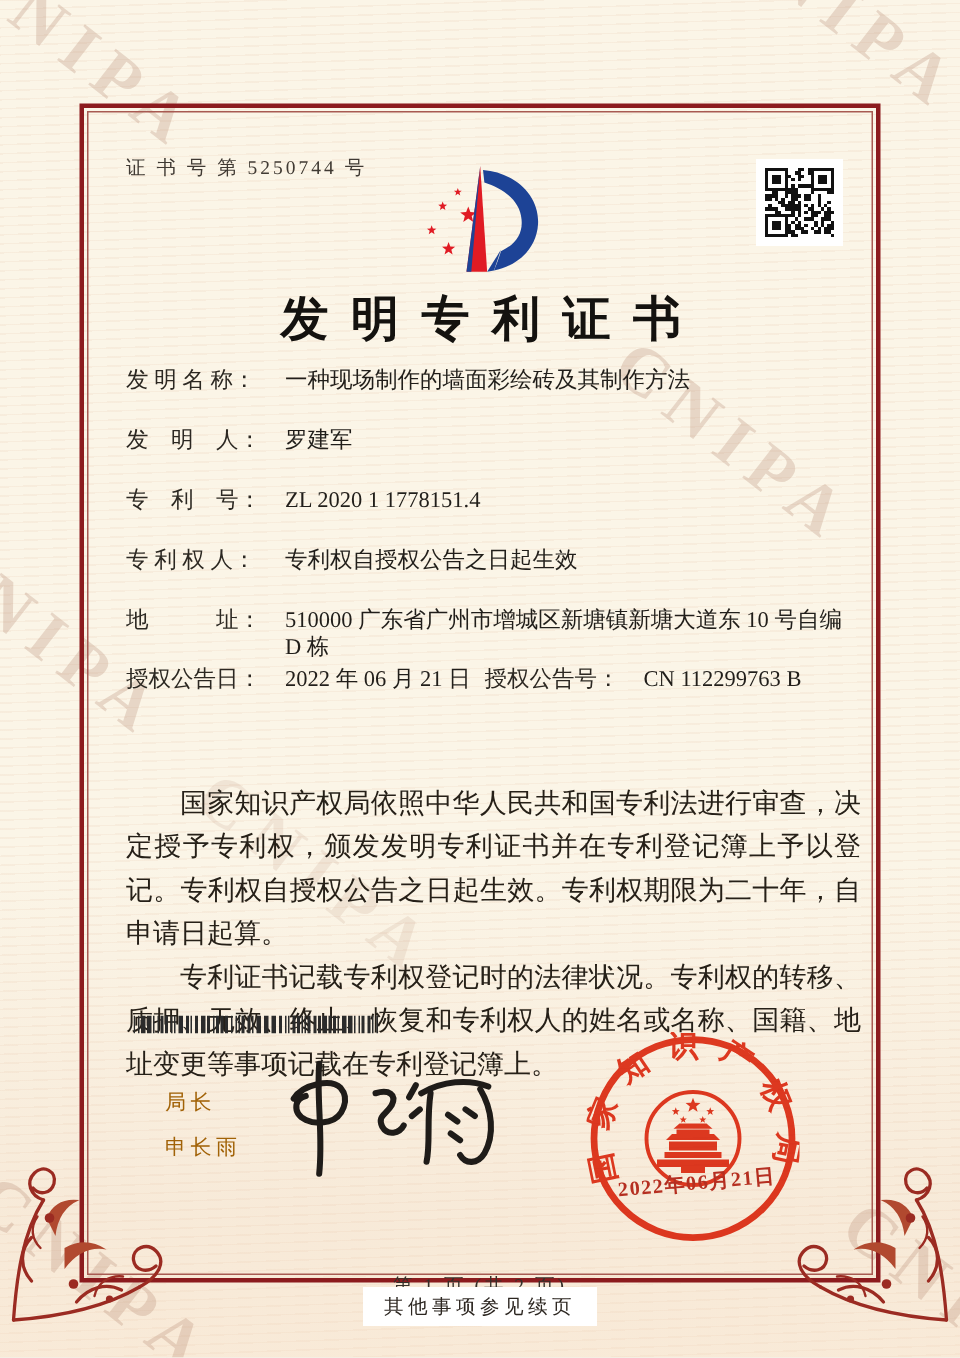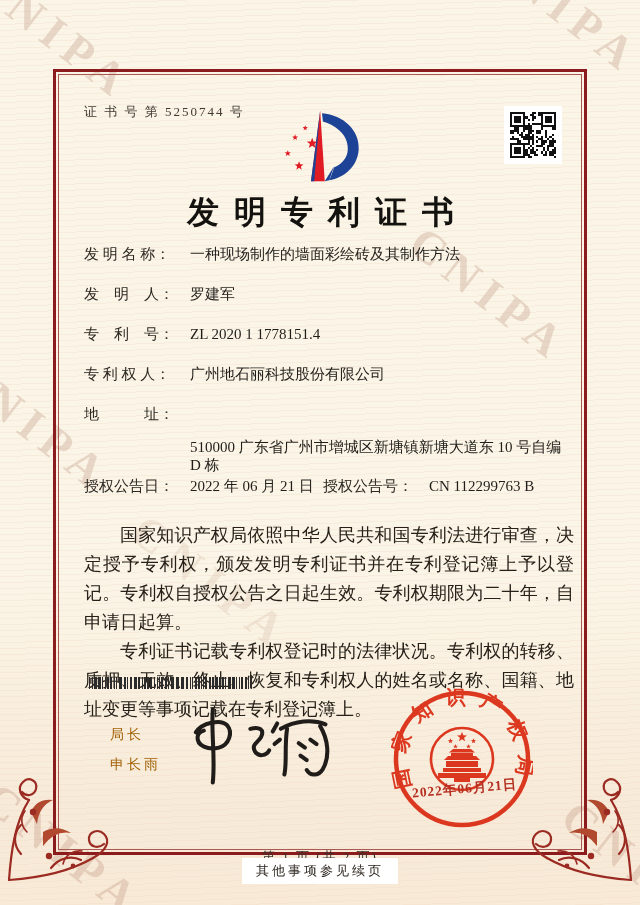--- a/index.html
+++ b/index.html
@@ -48,21 +48,21 @@
   .title{
     position:absolute;left:0;right:0;top:191px;z-index:3;
     text-align:center;font-size:32px;font-weight:bold;color:#14120f;
     letter-spacing:15px;padding-left:16px;
   }
   .fields{position:absolute;left:84px;top:245px;width:494px;z-index:3;font-size:15px;}
   .frow{margin-bottom:22px;line-height:18px;}
   .frow.addr{margin-bottom:3px;}
   .f-label{display:inline-block;width:106px;white-space:nowrap;vertical-align:top;color:#2c2822;}
   .f-value{display:inline-block;vertical-align:top;color:#211e1a;}
-  .f-value.addr-v{width:378px;margin-top:33px;}
+  .f-value.addr-v{width:378px;}
   .f-value.gap-v{width:133px;}
   .paras{position:absolute;left:84px;top:521px;width:490px;z-index:3;
     font-size:18px;line-height:29px;color:#262018;text-align:justify;}
   .paras p{margin:0;text-indent:2em;}
   .barcode{position:absolute;left:89px;top:677px;z-index:3;}
   .signer{position:absolute;left:110px;top:726px;z-index:3;
     font-family:"Liberation Sans","DejaVu Sans",sans-serif;
     font-size:14px;letter-spacing:3px;color:#a16207;line-height:17px;}
   .signer div{margin-bottom:13px;}
   .sig{position:absolute;left:182px;top:702px;z-index:3;}
@@ -354,21 +354,21 @@
     <div class="frow">
       <span class="f-label">发 明 名 称：</span><span class="f-value">一种现场制作的墙面彩绘砖及其制作方法</span>
     </div>
     <div class="frow">
       <span class="f-label">发　明　人：</span><span class="f-value">罗建军</span>
     </div>
     <div class="frow">
       <span class="f-label">专　利　号：</span><span class="f-value">ZL 2020 1 1778151.4</span>
     </div>
     <div class="frow">
-      <span class="f-label">专 利 权 人：</span><span class="f-value">广州地石丽科技股份有限公司</span>
+      <span class="f-label">专 利 权 人：</span><span class="f-value">专利权自授权公告之日起生效</span>
     </div>
     <div class="frow addr">
       <span class="f-label">地　　　址：</span><span class="f-value addr-v">510000 广东省广州市增城区新塘镇新塘大道东 10 号自编 D 栋</span>
     </div>
     <div class="frow">
       <span class="f-label">授权公告日：</span><span class="f-value gap-v">2022 年 06 月 21 日</span><span class="f-label" style="width:106px;">授权公告号：</span><span class="f-value">CN 112299763 B</span>
     </div>
   </div>
 
   <div class="paras">

